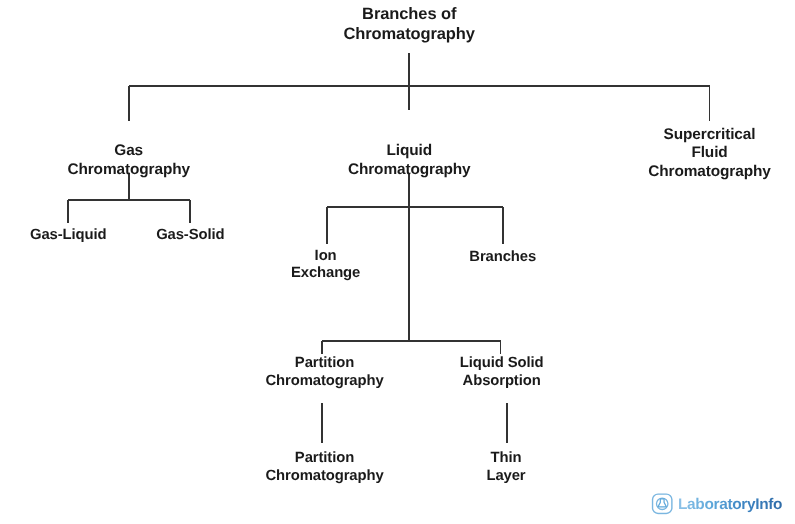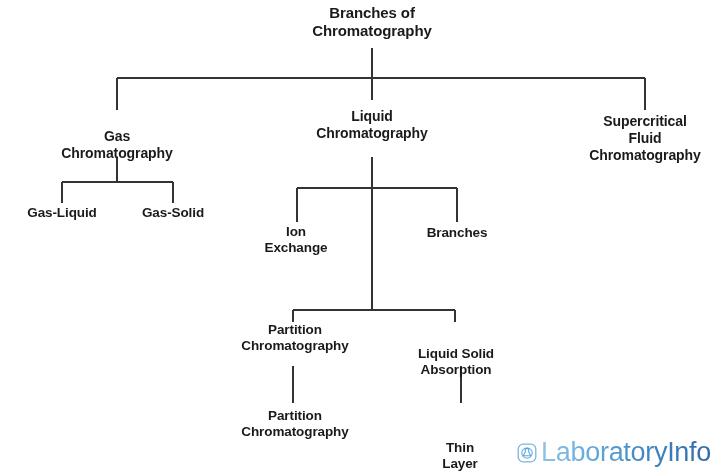--- a/index.html
+++ b/index.html
@@ -55,22 +55,22 @@
     right: 12px;
     bottom: 8px;
     display: flex;
     align-items: center;
     gap: 4px;
   }
   #brand-mark {
     display: block;
   }
   #brand-text {
-    font-size: 27px;
-    font-weight: normal;
+    font-size: 14px;
+    font-weight: bold;
     letter-spacing: -0.3px;
     background: linear-gradient(90deg, #8fc3e8 0%, #5ea8da 32%, #3f86c4 62%, #2f6ca8 100%);
     -webkit-background-clip: text;
     background-clip: text;
     color: transparent;
     -webkit-text-fill-color: transparent;
   }
 </style>
 </head>
 <body>
@@ -106,46 +106,46 @@
       <line x1="461" y1="366" x2="461" y2="403"></line>
     </g>
   </svg>
 
   <div class="node node-title" style="left:372px; top:4px; width:230px;">Branches of
 Chromatography</div>
 
   <div class="node node-l1" style="left:117px; top:128px; width:210px;">Gas
 Chromatography</div>
 
-  <div class="node node-l1" style="left:372px; top:108px; width:210px;">Liquid
+  <div class="node node-l1" style="left:372px; top:128px; width:210px;">Liquid
 Chromatography</div>
 
   <div class="node node-l1" style="left:645px; top:113px; width:170px;">Supercritical
 Fluid
 Chromatography</div>
 
   <div class="node node-l2" style="left:62px; top:205px; width:130px;">Gas-Liquid</div>
 
   <div class="node node-l2" style="left:173px; top:205px; width:130px;">Gas-Solid</div>
 
   <div class="node node-l2" style="left:296px; top:224px; width:130px;">Ion
 Exchange</div>
 
   <div class="node node-l2" style="left:457px; top:225px; width:130px;">Branches</div>
 
   <div class="node node-l3" style="left:295px; top:322px; width:160px;">Partition
 Chromatography</div>
 
-  <div class="node node-l3" style="left:456px; top:322px; width:160px;margin-top:24px;">Liquid Solid
+  <div class="node node-l3" style="left:456px; top:322px; width:160px;">Liquid Solid
 Absorption</div>
 
   <div class="node node-l4" style="left:295px; top:408px; width:170px;">Partition
 Chromatography</div>
 
-  <div class="node node-l4" style="left:460px; top:408px; width:130px;margin-top:32px;">Thin
+  <div class="node node-l4" style="left:460px; top:408px; width:130px;">Thin
 Layer</div>
 
   <div id="brand">
     <svg id="brand-mark" width="20" height="20" viewBox="0 0 20 20">
       <rect x="1.2" y="1.2" width="17.6" height="17.6" rx="5" fill="none" stroke="#7ab6e0" stroke-width="1.3"></rect>
       <circle cx="10" cy="10" r="5.2" fill="none" stroke="#7ab6e0" stroke-width="1.2"></circle>
       <path d="M8.3 5.6 v3.1 l-2.1 4.0 h7.6 l-2.1 -4.0 v-3.1 z" fill="none" stroke="#5ea8da" stroke-width="1.1" stroke-linejoin="round"></path>
     </svg>
     <span id="brand-text">LaboratoryInfo</span>
   </div>

